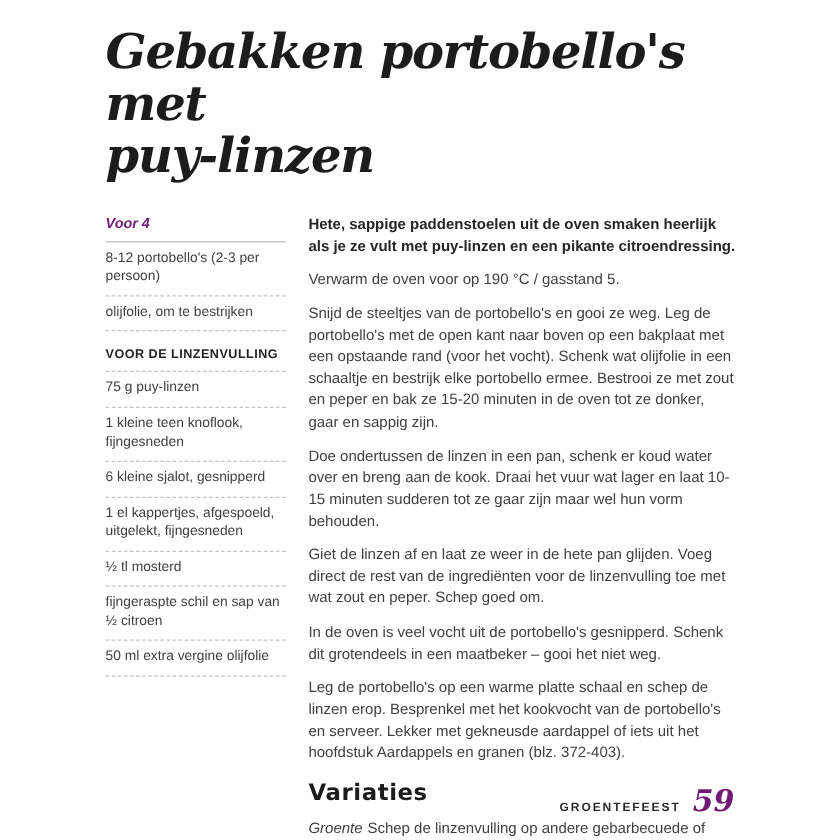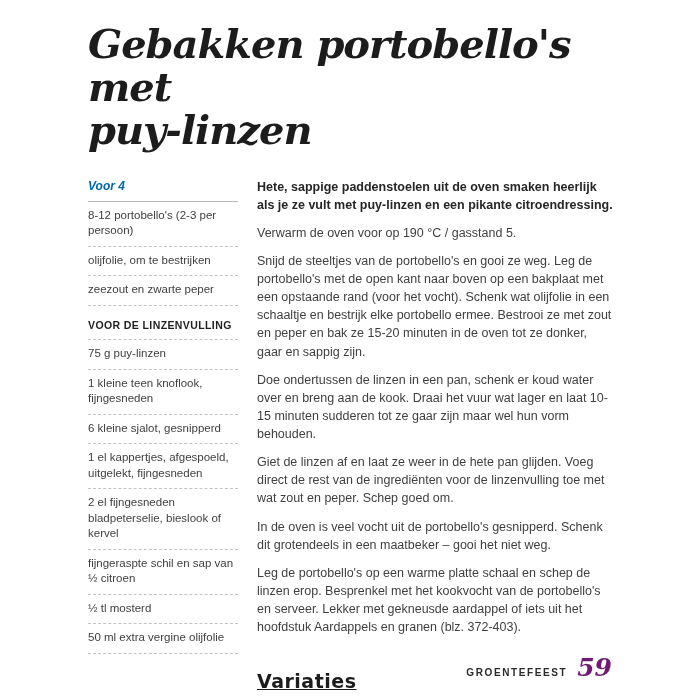--- a/index.html
+++ b/index.html
@@ -17,41 +17,41 @@
     color: #1c1c1c;
     letter-spacing: -1px;
     margin-bottom: 26px;
   }
 
   .columns { display: flex; gap: 19px; }
 
   
   .sidebar { width: 150px; flex: 0 0 150px; font-size: 11.5px; line-height: 1.35; }
   .serving {
-    font-weight: 700; font-style: italic; font-size: 12px; color: #0369a1;
+    font-weight: 700; font-style: italic; font-size: 12px; color: #701a75;
     padding-bottom: 7px; border-bottom: 1px solid #b9b9b9;
   }
   .ing-list { list-style: none; }
   .ing-list li { padding: 6px 0 7px 0; border-bottom: 1px dashed #c3c3c3; }
   .ing-subheading {
     font-weight: 700; font-size: 10.5px; letter-spacing: 0.4px; color: #1f1f1f;
     padding: 12px 0 7px 0; border-bottom: 1px dashed #c3c3c3;
   }
 
   
   .main { width: 358px; flex: 0 0 358px; font-size: 12.5px; line-height: 1.45; }
   .main p { margin-bottom: 10px; }
   .intro { font-weight: 700; color: #262626; margin-bottom: 13px; }
 
   .variations-heading {
     font-family: "DejaVu Sans", sans-serif;
     font-weight: 700; font-size: 19px; color: #1c1c1c;
-    letter-spacing: 0.5px; margin: 32px 0 5px 0; text-decoration: underline;
+    letter-spacing: 0.5px; margin: 12px 0 5px 0;
   }
-  .var-label { font-style: italic; margin-right: 4px; margin-left: 14px; }
+  .var-label { font-style: italic; margin-right: 4px; }
 
   
   .footer {
     position: absolute; right: 88px; bottom: 18px;
     display: flex; align-items: baseline; gap: 10px;
   }
   .footer-section {
     font-size: 10px; font-weight: 700; letter-spacing: 1.6px; color: #2b2b2b;
   }
   .footer-page {
@@ -69,31 +69,29 @@
     <span>puy-linzen</span>
   </h1>
 
   <div class="columns">
 
     <div class="sidebar">
       <div class="serving">Voor 4</div>
       <ul class="ing-list">
         <li>8-12 portobello's (2-3 per persoon)</li>
         <li>olijfolie, om te bestrijken</li>
-        <li>zeezout en zwarte peper</li>
       </ul>
       <div class="ing-subheading">VOOR DE LINZENVULLING</div>
       <ul class="ing-list">
         <li>75 g puy-linzen</li>
         <li>1 kleine teen knoflook, fijngesneden</li>
         <li>6 kleine sjalot, gesnipperd</li>
         <li>1 el kappertjes, afgespoeld, uitgelekt, fijngesneden</li>
-        <li>2 el fijngesneden bladpeterselie, bieslook of kervel</li>
+        <li>½ tl mosterd</li>
         <li>fijngeraspte schil en sap van ½ citroen</li>
-        <li>½ tl mosterd</li>
         <li>50 ml extra vergine olijfolie</li>
       </ul>
     </div>
 
     <div class="main">
       <p class="intro">Hete, sappige paddenstoelen uit de oven smaken heerlijk als je ze vult met puy-linzen en een pikante citroendressing.</p>
       <p>Verwarm de oven voor op 190 °C / gasstand 5.</p>
       <p>Snijd de steeltjes van de portobello's en gooi ze weg. Leg de portobello's met de open kant naar boven op een bakplaat met een opstaande rand (voor het vocht). Schenk wat olijfolie in een schaaltje en bestrijk elke portobello ermee. Bestrooi ze met zout en peper en bak ze 15-20 minuten in de oven tot ze donker, gaar en sappig zijn.</p>
       <p>Doe ondertussen de linzen in een pan, schenk er koud water over en breng aan de kook. Draai het vuur wat lager en laat 10-15 minuten sudderen tot ze gaar zijn maar wel hun vorm behouden.</p>
       <p>Giet de linzen af en laat ze weer in de hete pan glijden. Voeg direct de rest van de ingrediënten voor de linzenvulling toe met wat zout en peper. Schep goed om.</p>

